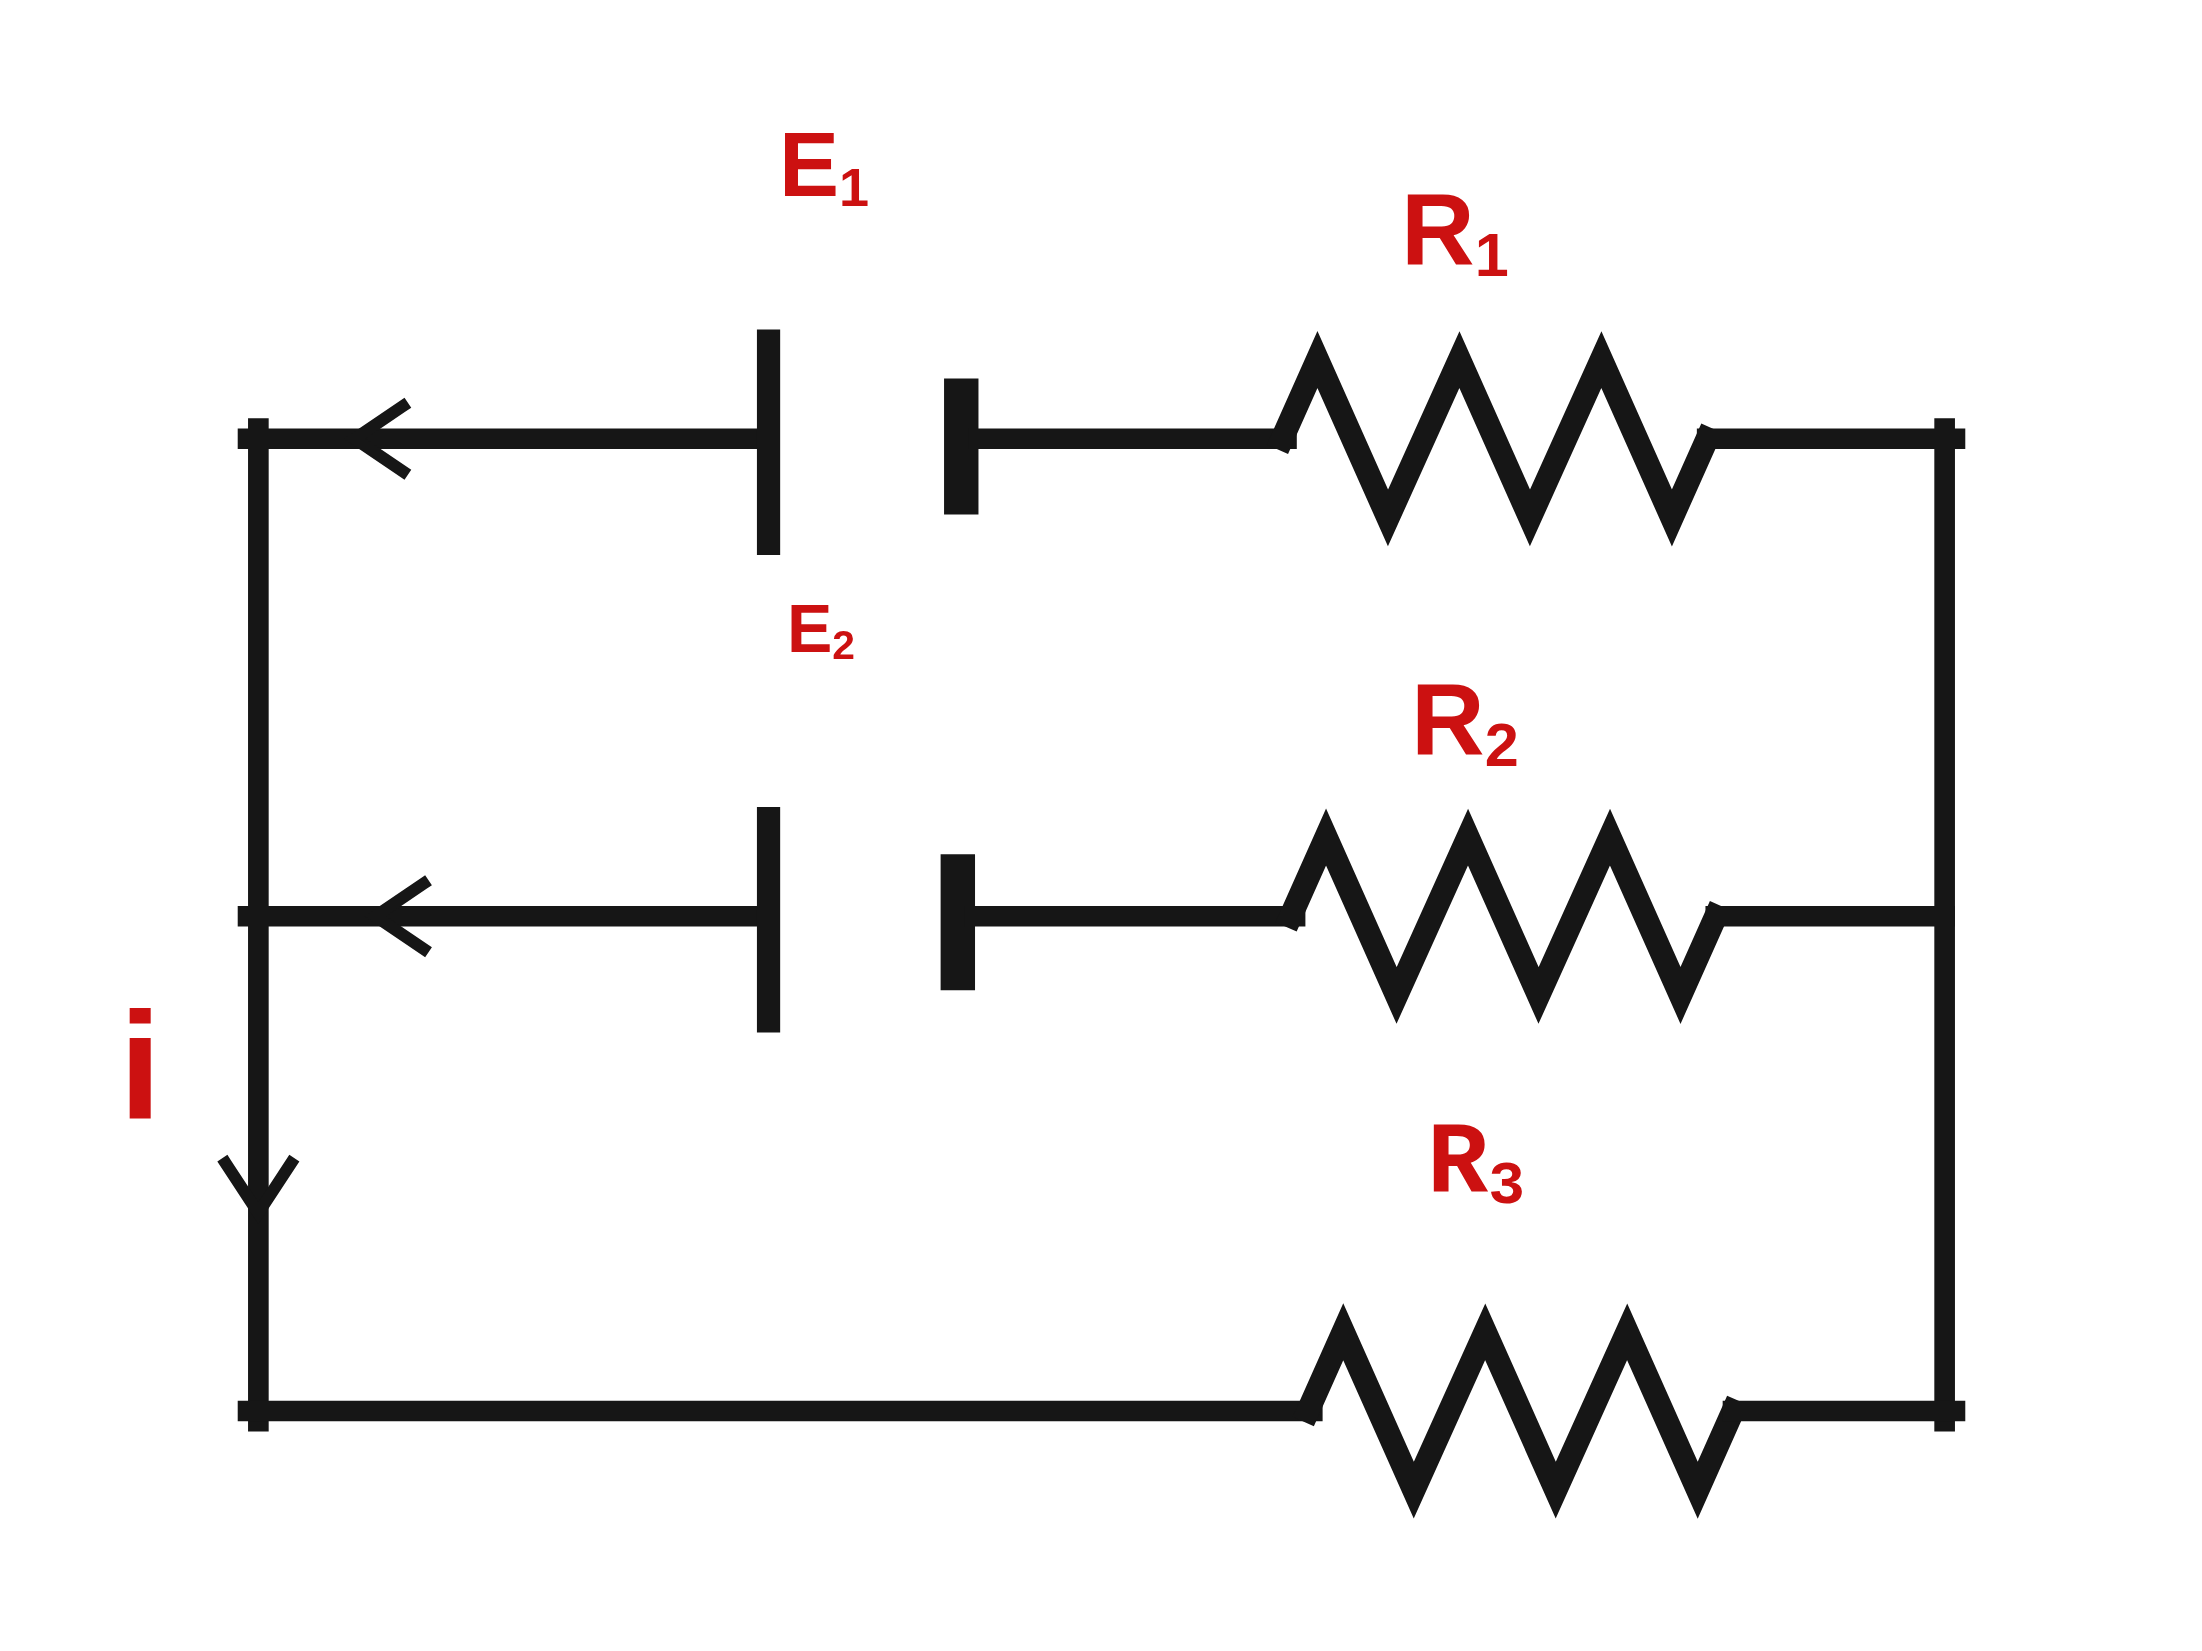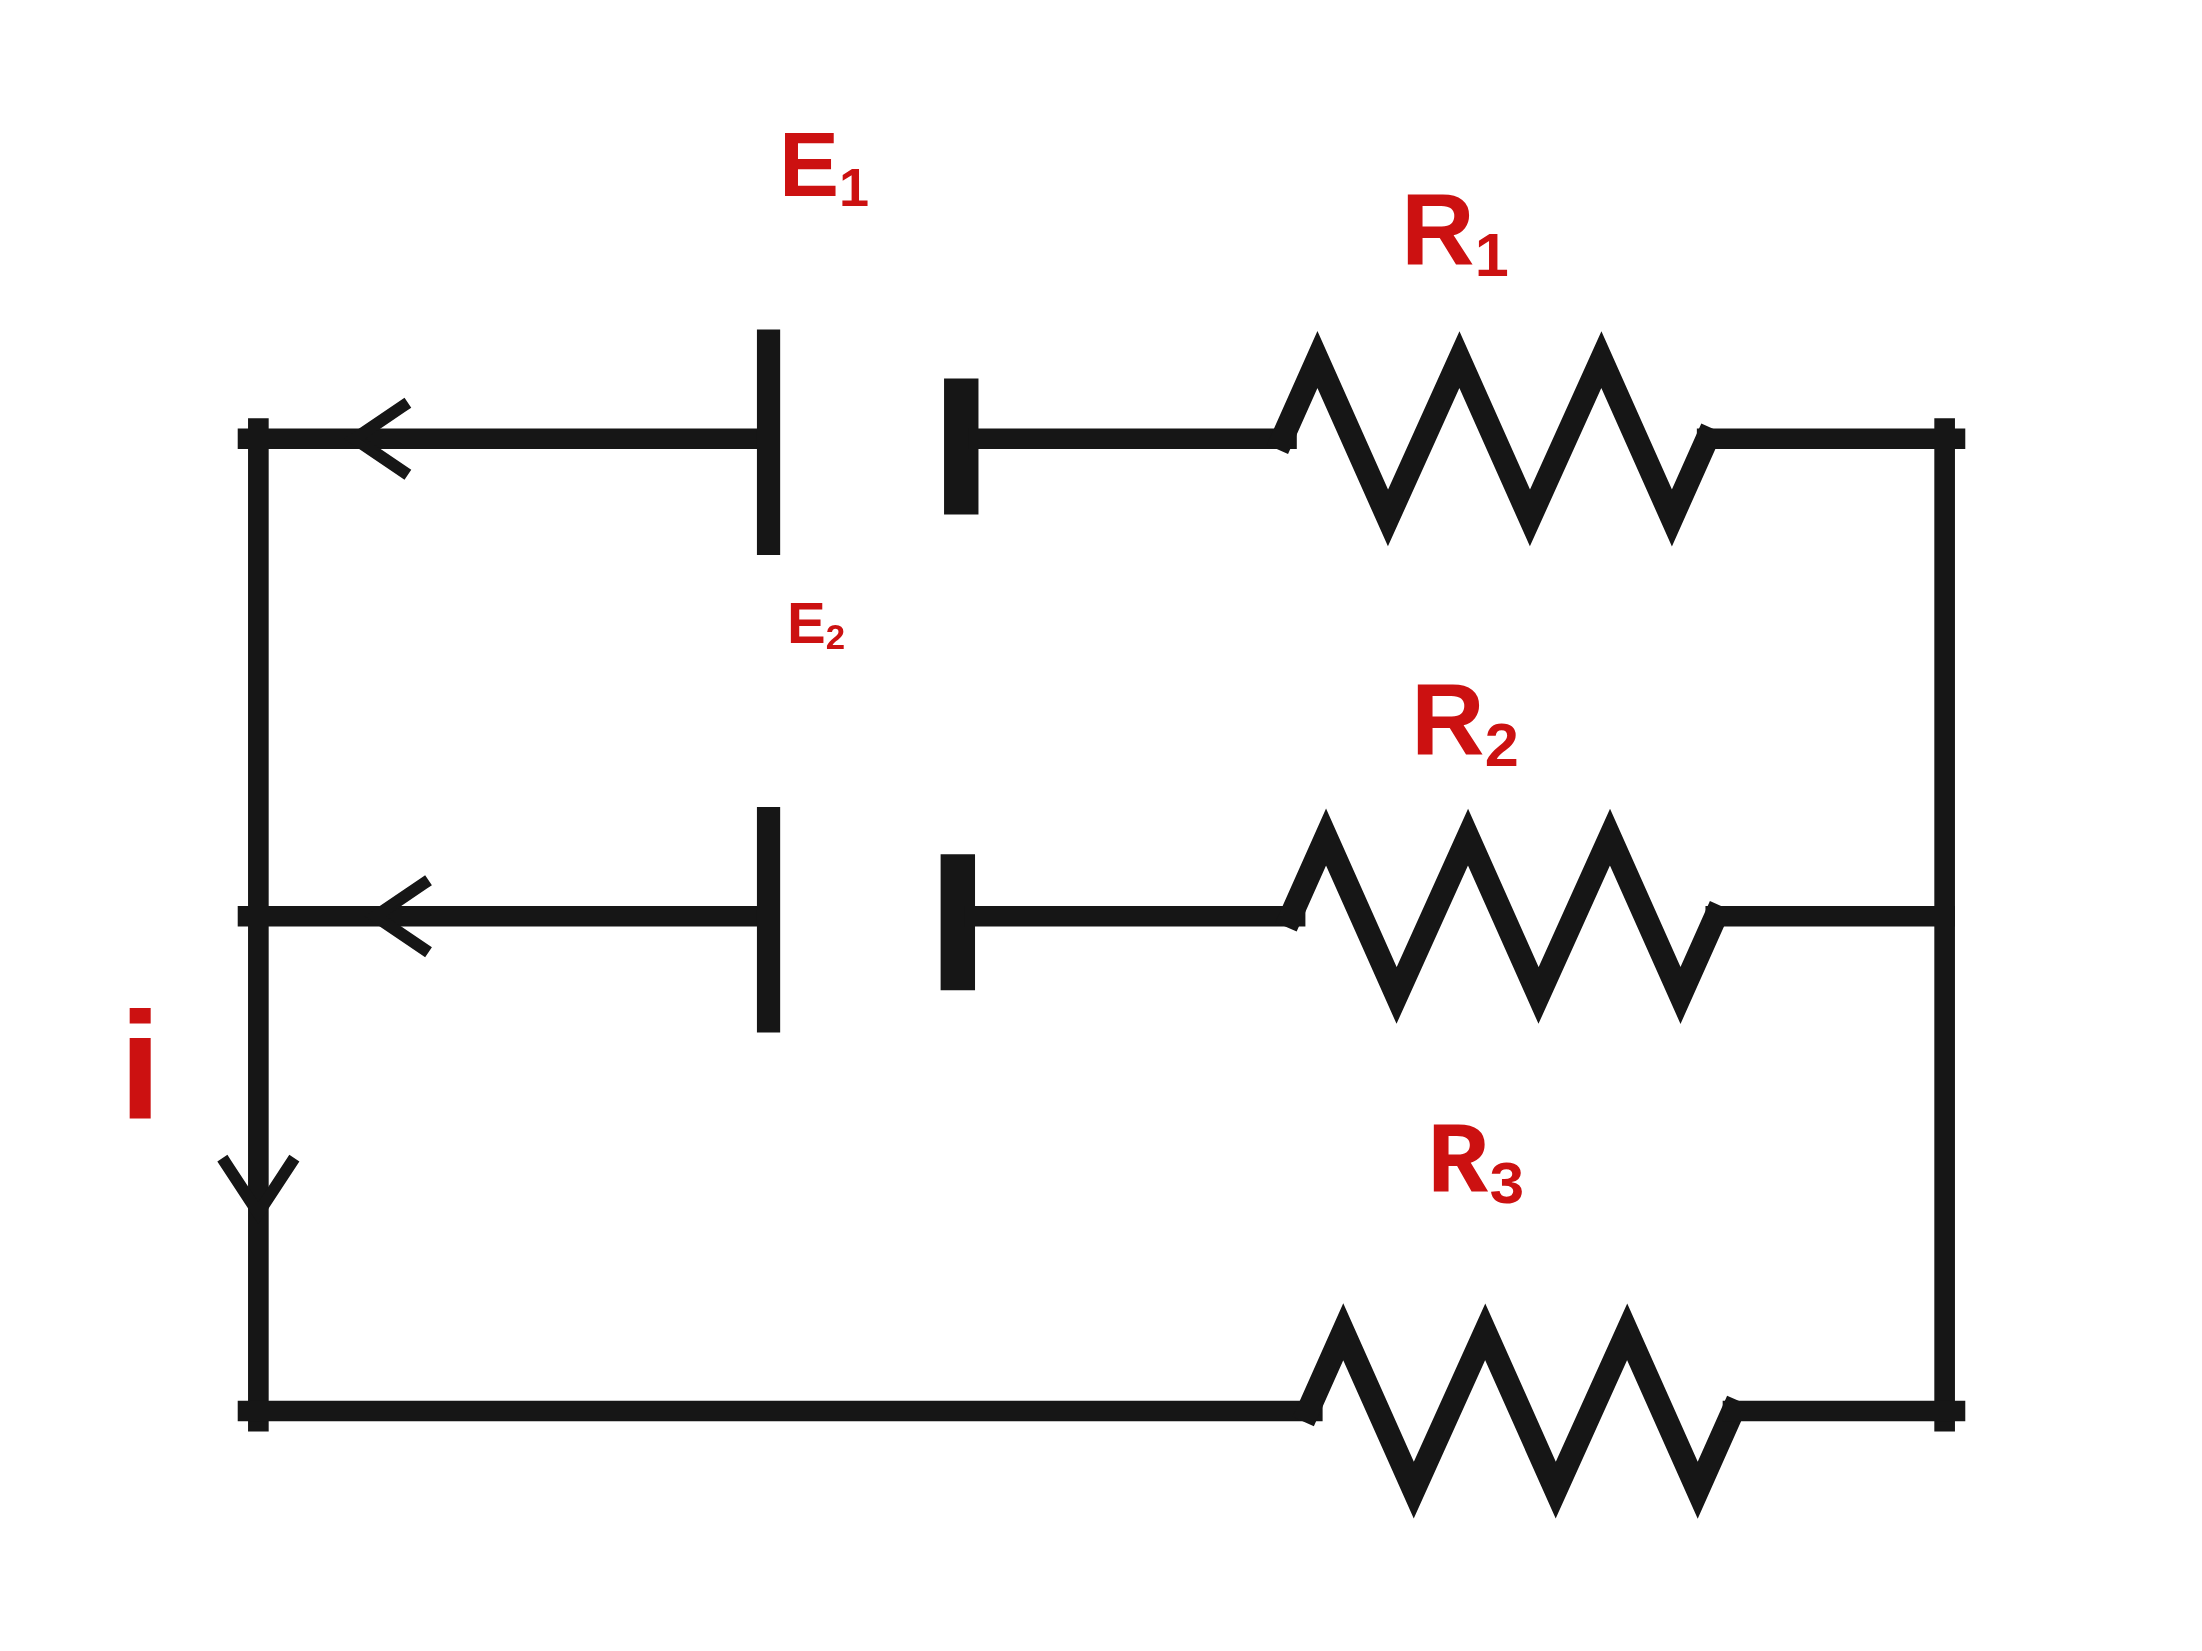--- a/index.html
+++ b/index.html
@@ -68,21 +68,21 @@
     white-space:nowrap;
     user-select:none;
   }
   .label .sub{
     font-size:0.60em;
     position:relative;
     bottom:-0.18em;
   }
   .label-e1{left:779px; top:120px; font-size:90px;}
   .label-r1{left:1401px; top:179px; font-size:102px;}
-  .label-e2{left:787px; top:594px; font-size:58px;text-align:right;}
+  .label-e2{left:787px; top:594px; font-size:68px;text-align:right;}
   .label-r2{left:1411px; top:669px; font-size:102px;}
   .label-r3{left:1427px; top:1114px; font-size:102px;font-family:Liberation Mono, monospace;}
   .label-i {left:119px;  top:988px; font-size:153px;}
 </style>
 </head>
 <body>
 
 <div class="stage">
 
   <svg class="circuit" viewBox="0 0 2560 1919" aria-hidden="true">

